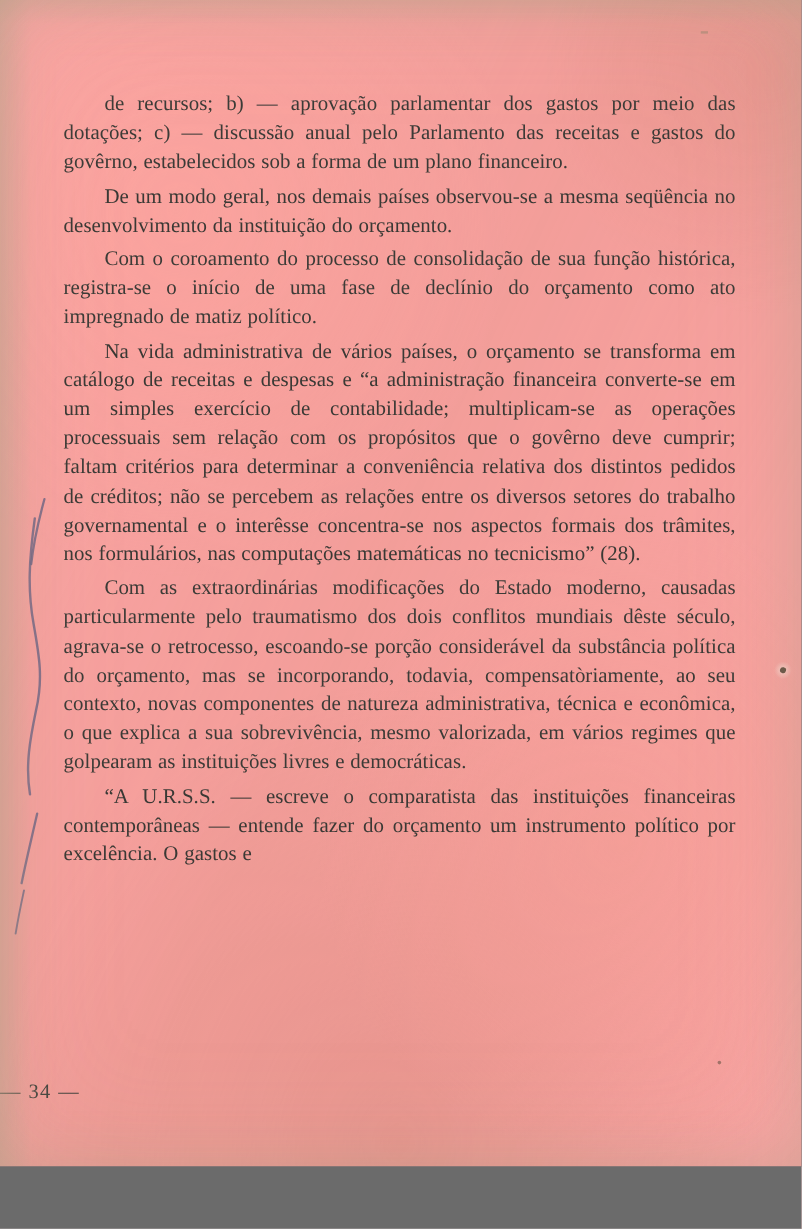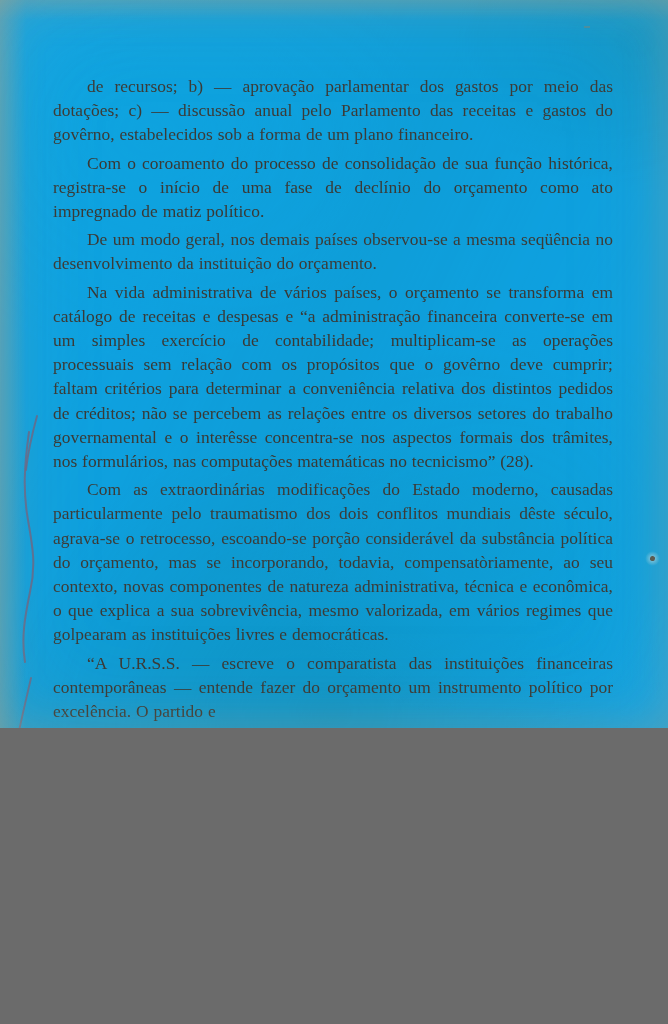--- a/index.html
+++ b/index.html
@@ -4,23 +4,23 @@
 <title>Scanned book page 34</title>
 <style>
   html, body {
     margin: 0;
     padding: 0;
     background: #6b6b6b;
   }
   .page {
     position: relative;
     width: 668px;
-    height: 728px;
+    height: 972px;
     overflow: hidden;
-    background: #0ea5e9;
+    background: #fca5a5;
     font-family: "Liberation Serif", "DejaVu Serif", serif;
     color: #3b3a36;
     -webkit-font-smoothing: antialiased;
   }
 
   
   .paper-grain {
     position: absolute;
     inset: 0;
     pointer-events: none;
@@ -149,25 +149,25 @@
 </style>
 </head>
 <body>
 
 <div class="page">
 
   <div class="paper-grain"></div>
 
   <div class="text-block">
     <p class="para tight-top">de recursos; b) — aprovação  parlamentar dos gastos por meio das dotações;  c) — discussão anual pelo Parlamento das receitas e gastos do govêrno, estabelecidos sob a forma de um plano financeiro.</p>
+    <p class="para">De um modo geral, nos demais países observou-se  a mesma seqüência no desenvolvimento da instituição do orçamento.</p>
     <p class="para">Com o coroamento do processo de consolidação de sua função histórica, registra-se o início de uma fase de declínio do orçamento como ato impregnado de matiz político.</p>
-    <p class="para">De um modo geral, nos demais países observou-se  a mesma seqüência no desenvolvimento da instituição do orçamento.</p>
     <p class="para">Na vida administrativa de vários países, o orçamento se transforma em catálogo de receitas e despesas e “a administração financeira converte-se em um simples exercício de contabilidade; multiplicam-se as operações processuais sem relação com os propósitos que o govêrno deve cumprir; faltam critérios para determinar a conveniência relativa  dos distintos pedidos de créditos; não se percebem as relações entre os diversos setores do trabalho governamental e o interêsse concentra-se nos aspectos formais dos trâmites, nos formulários, nas computações matemáticas no tecnicismo” (28).</p>
     <p class="para">Com as extraordinárias modificações do Estado moderno, causadas particularmente pelo traumatismo dos dois conflitos mundiais dêste século, agrava-se o retrocesso, escoando-se porção considerável da substância política do orçamento, mas se incorporando, todavia, compensatòriamente, ao seu contexto, novas componentes de natureza administrativa, técnica e econômica, o que explica a sua sobrevivência, mesmo valorizada, em vários regimes que golpearam as instituições livres e democráticas.</p>
-    <p class="para">“A U.R.S.S. — escreve o comparatista das instituições financeiras contemporâneas — entende fazer do orçamento um instrumento político por excelência. O partido e</p>
+    <p class="para">“A U.R.S.S. — escreve o comparatista das instituições financeiras contemporâneas — entende fazer do orçamento um instrumento político por excelência. O gastos e</p>
   </div>
 
   <div class="folio">— 34 —</div>
 
   <svg class="marginalia" viewBox="0 0 668 1024" width="668" height="1024" aria-hidden="true">
     <path d="M 37 416 C 31 438, 28 452, 26 470" stroke-width="1.9"></path>
     <path d="M 29 432 C 24 468, 23 492, 28 520 C 33 548, 36 566, 30 592
              C 25 616, 21 638, 25 662" stroke-width="2.0"></path>
     <path d="M 31 678 C 26 700, 22 716, 18 736" stroke-width="1.9"></path>
     <path d="M 20 742 C 17 756, 15 766, 13 778" stroke-width="1.6"></path>

